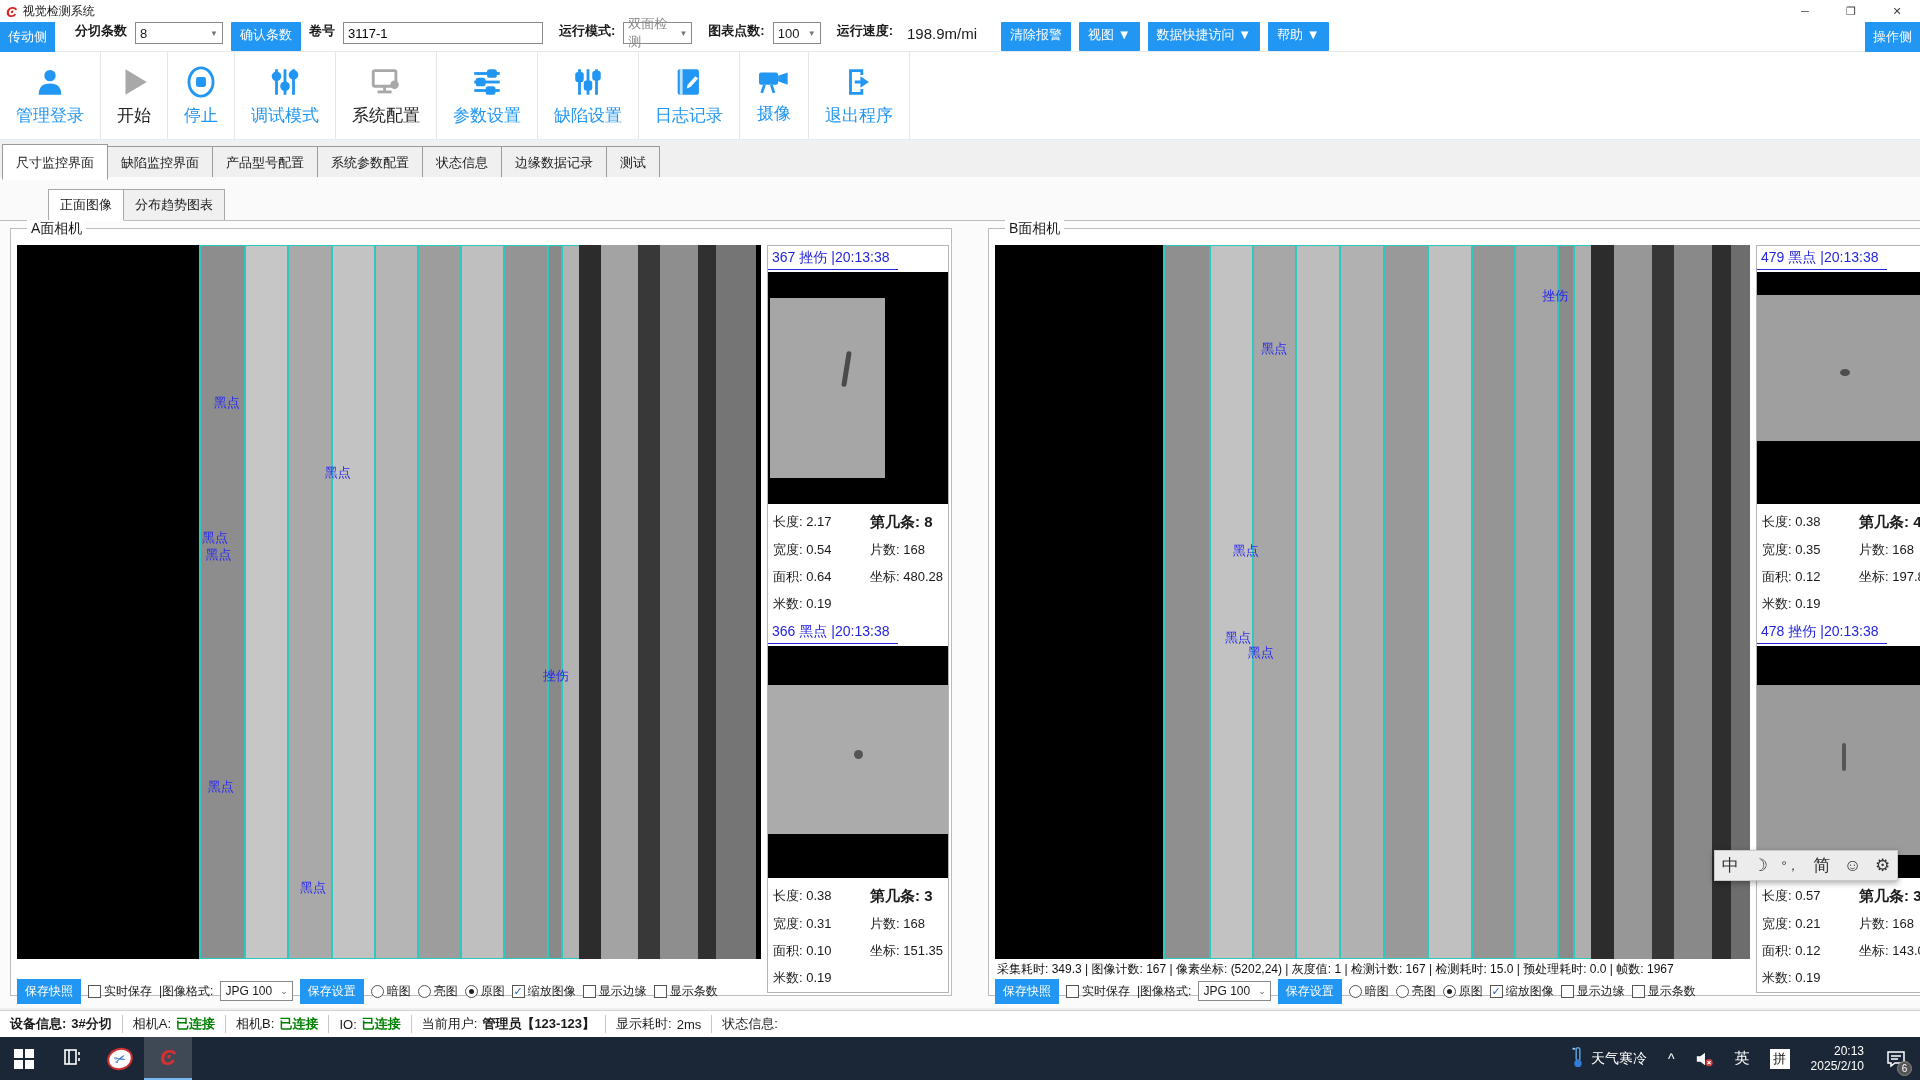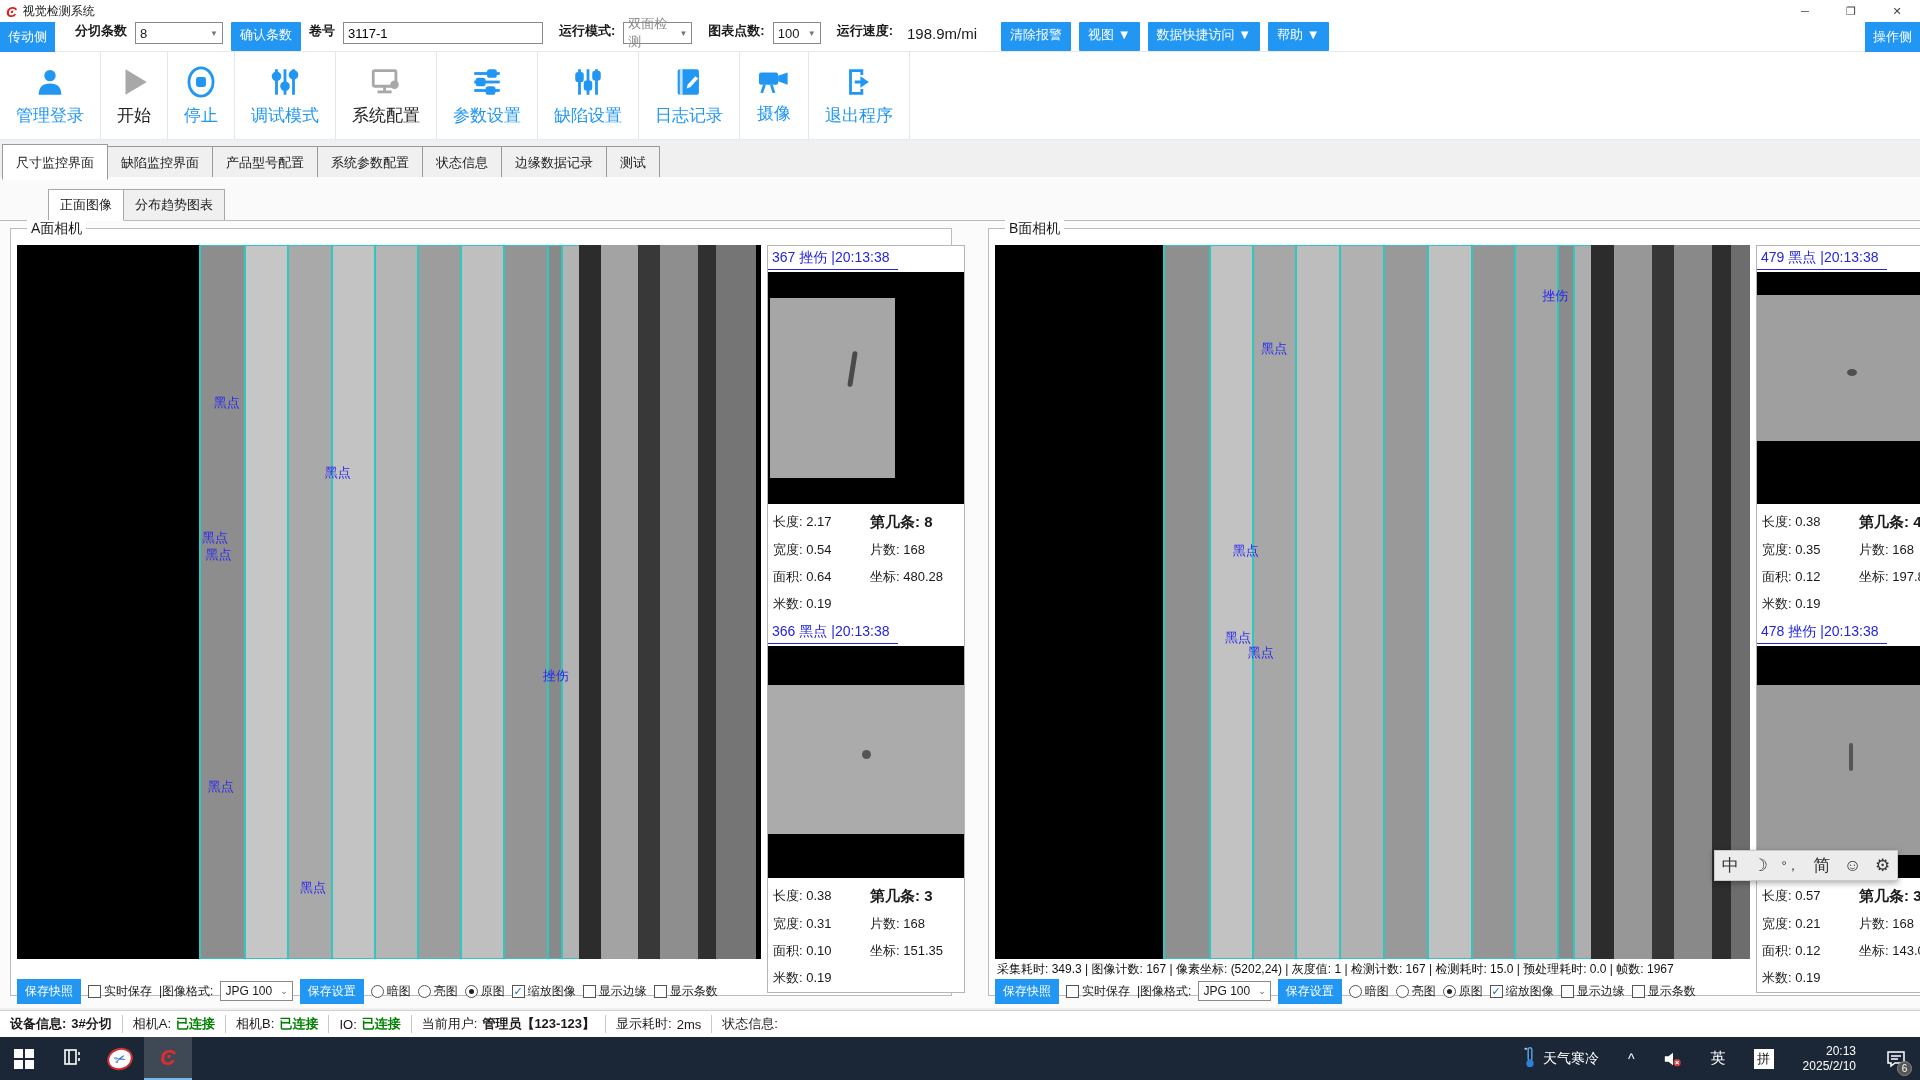--- a/index.html
+++ b/index.html
@@ -59,21 +59,21 @@
   .gb-controls { position:absolute; left:6px; top:750px; height:24px; display:flex; align-items:center; gap:7px; font-size:12px; white-space:nowrap; }
   .sm-btn { background:#2196f3; color:#fff; font-size:12px; padding:4px 8px; }
   .cb, .rb { display:inline-flex; align-items:center; gap:3px; }
   .cb .box { width:13px; height:13px; border:1px solid #555; background:#fff; display:inline-flex; align-items:center; justify-content:center; font-size:11px; color:#1565c0; }
   .rb .circle { width:13px; height:13px; border:1px solid #555; border-radius:50%; background:#fff; position:relative; }
   .rb.checked .circle::after { content:""; position:absolute; left:3px; top:3px; width:5px; height:5px; border-radius:50%; background:#222; }
   .fmt-combo { border:1px solid #8a8a8a; background:#fff; height:20px; display:inline-flex; align-items:center; padding:0 4px; gap:8px; }
   .fmt-combo .arrow { color:#666; font-size:9px; }
 
   
-  .sidebar { position:absolute; top:16px; width:198px; height:748px; border:1px solid #b5b5b5; background:#fff; display:flex; flex-direction:column; justify-content:space-between; }
+  .sidebar { position:absolute; top:16px; width:182px; height:748px; border:1px solid #b5b5b5; background:#fff; display:flex; flex-direction:column; justify-content:space-between; }
   #gb-a .sidebar { left:756px; }
   #gb-b .sidebar { left:767px; }
   .card { height:372px; display:flex; flex-direction:column; }
   .card-header { color:#2525dd; font-size:14px; padding:3px 4px 2px 4px; border-bottom:1px solid #2525dd; align-self:flex-start; }
   .card-header span { margin-right:4px; }
   .snap { background:#000; height:232px; position:relative; overflow:hidden; margin-top:2px; }
   .snap-gray { position:absolute; }
   .snap-mark { position:absolute; }
   #snap-0-0 .snap-gray { left:1%; top:11%; width:64%; height:78%; background:#a6a6a6; }
   #snap-0-0 .snap-mark { left:42%; top:34%; width:5px; height:36px; background:#4a4a4a; transform:rotate(9deg); border-radius:3px; }
@@ -93,21 +93,21 @@
   .sb-seg:last-child { border-right:none; }
   .bold { font-weight:bold; }
   .green { color:#008000; font-weight:bold; }
 
   
   .taskbar { position:absolute; left:0; top:1037px; width:1920px; height:43px; background:#1b2736; display:flex; align-items:stretch; color:#fff; }
   .tb-icon { width:48px; display:flex; align-items:center; justify-content:center; }
   .tb-app.active { background:rgba(255,255,255,.16); border-bottom:2px solid #76b9ef; }
   .start-grid { display:grid; grid-template-columns:9px 9px; grid-template-rows:9px 9px; gap:2px; }
   .start-grid div { background:#fff; }
-  .tray { margin-left:auto; display:flex; align-items:center; gap:14px; padding-right:6px; }
+  .tray { margin-left:auto; display:flex; align-items:center; gap:6px; padding-right:6px; }
   .tray-item { padding:0 7px; height:100%; display:flex; align-items:center; font-size:14px; color:#fff; }
   .weather { display:flex; align-items:center; gap:6px; font-size:14px; padding:0 8px; }
   .ime-box { background:#fff; color:#111; font-size:13px; width:20px; height:20px; display:flex; align-items:center; justify-content:center; }
   .clock { display:flex; flex-direction:column; align-items:flex-end; justify-content:center; font-size:12px; line-height:15px; padding:0 8px; }
   .notif { position:relative; }
   .badge { position:absolute; right:2px; bottom:4px; background:#555; color:#fff; font-size:10px; width:15px; height:15px; border-radius:50%; display:flex; align-items:center; justify-content:center; border:1px solid #888; }
 
   
   .ime-bar { position:absolute; left:1714px; top:850px; width:184px; height:31px; background:#ececec; border:1px solid #c9c9c9; box-shadow:0 2px 6px rgba(0,0,0,.35); display:flex; align-items:center; justify-content:space-around; z-index:60; color:#333; font-size:17px; }
   .ime-bar span { line-height:1; }

